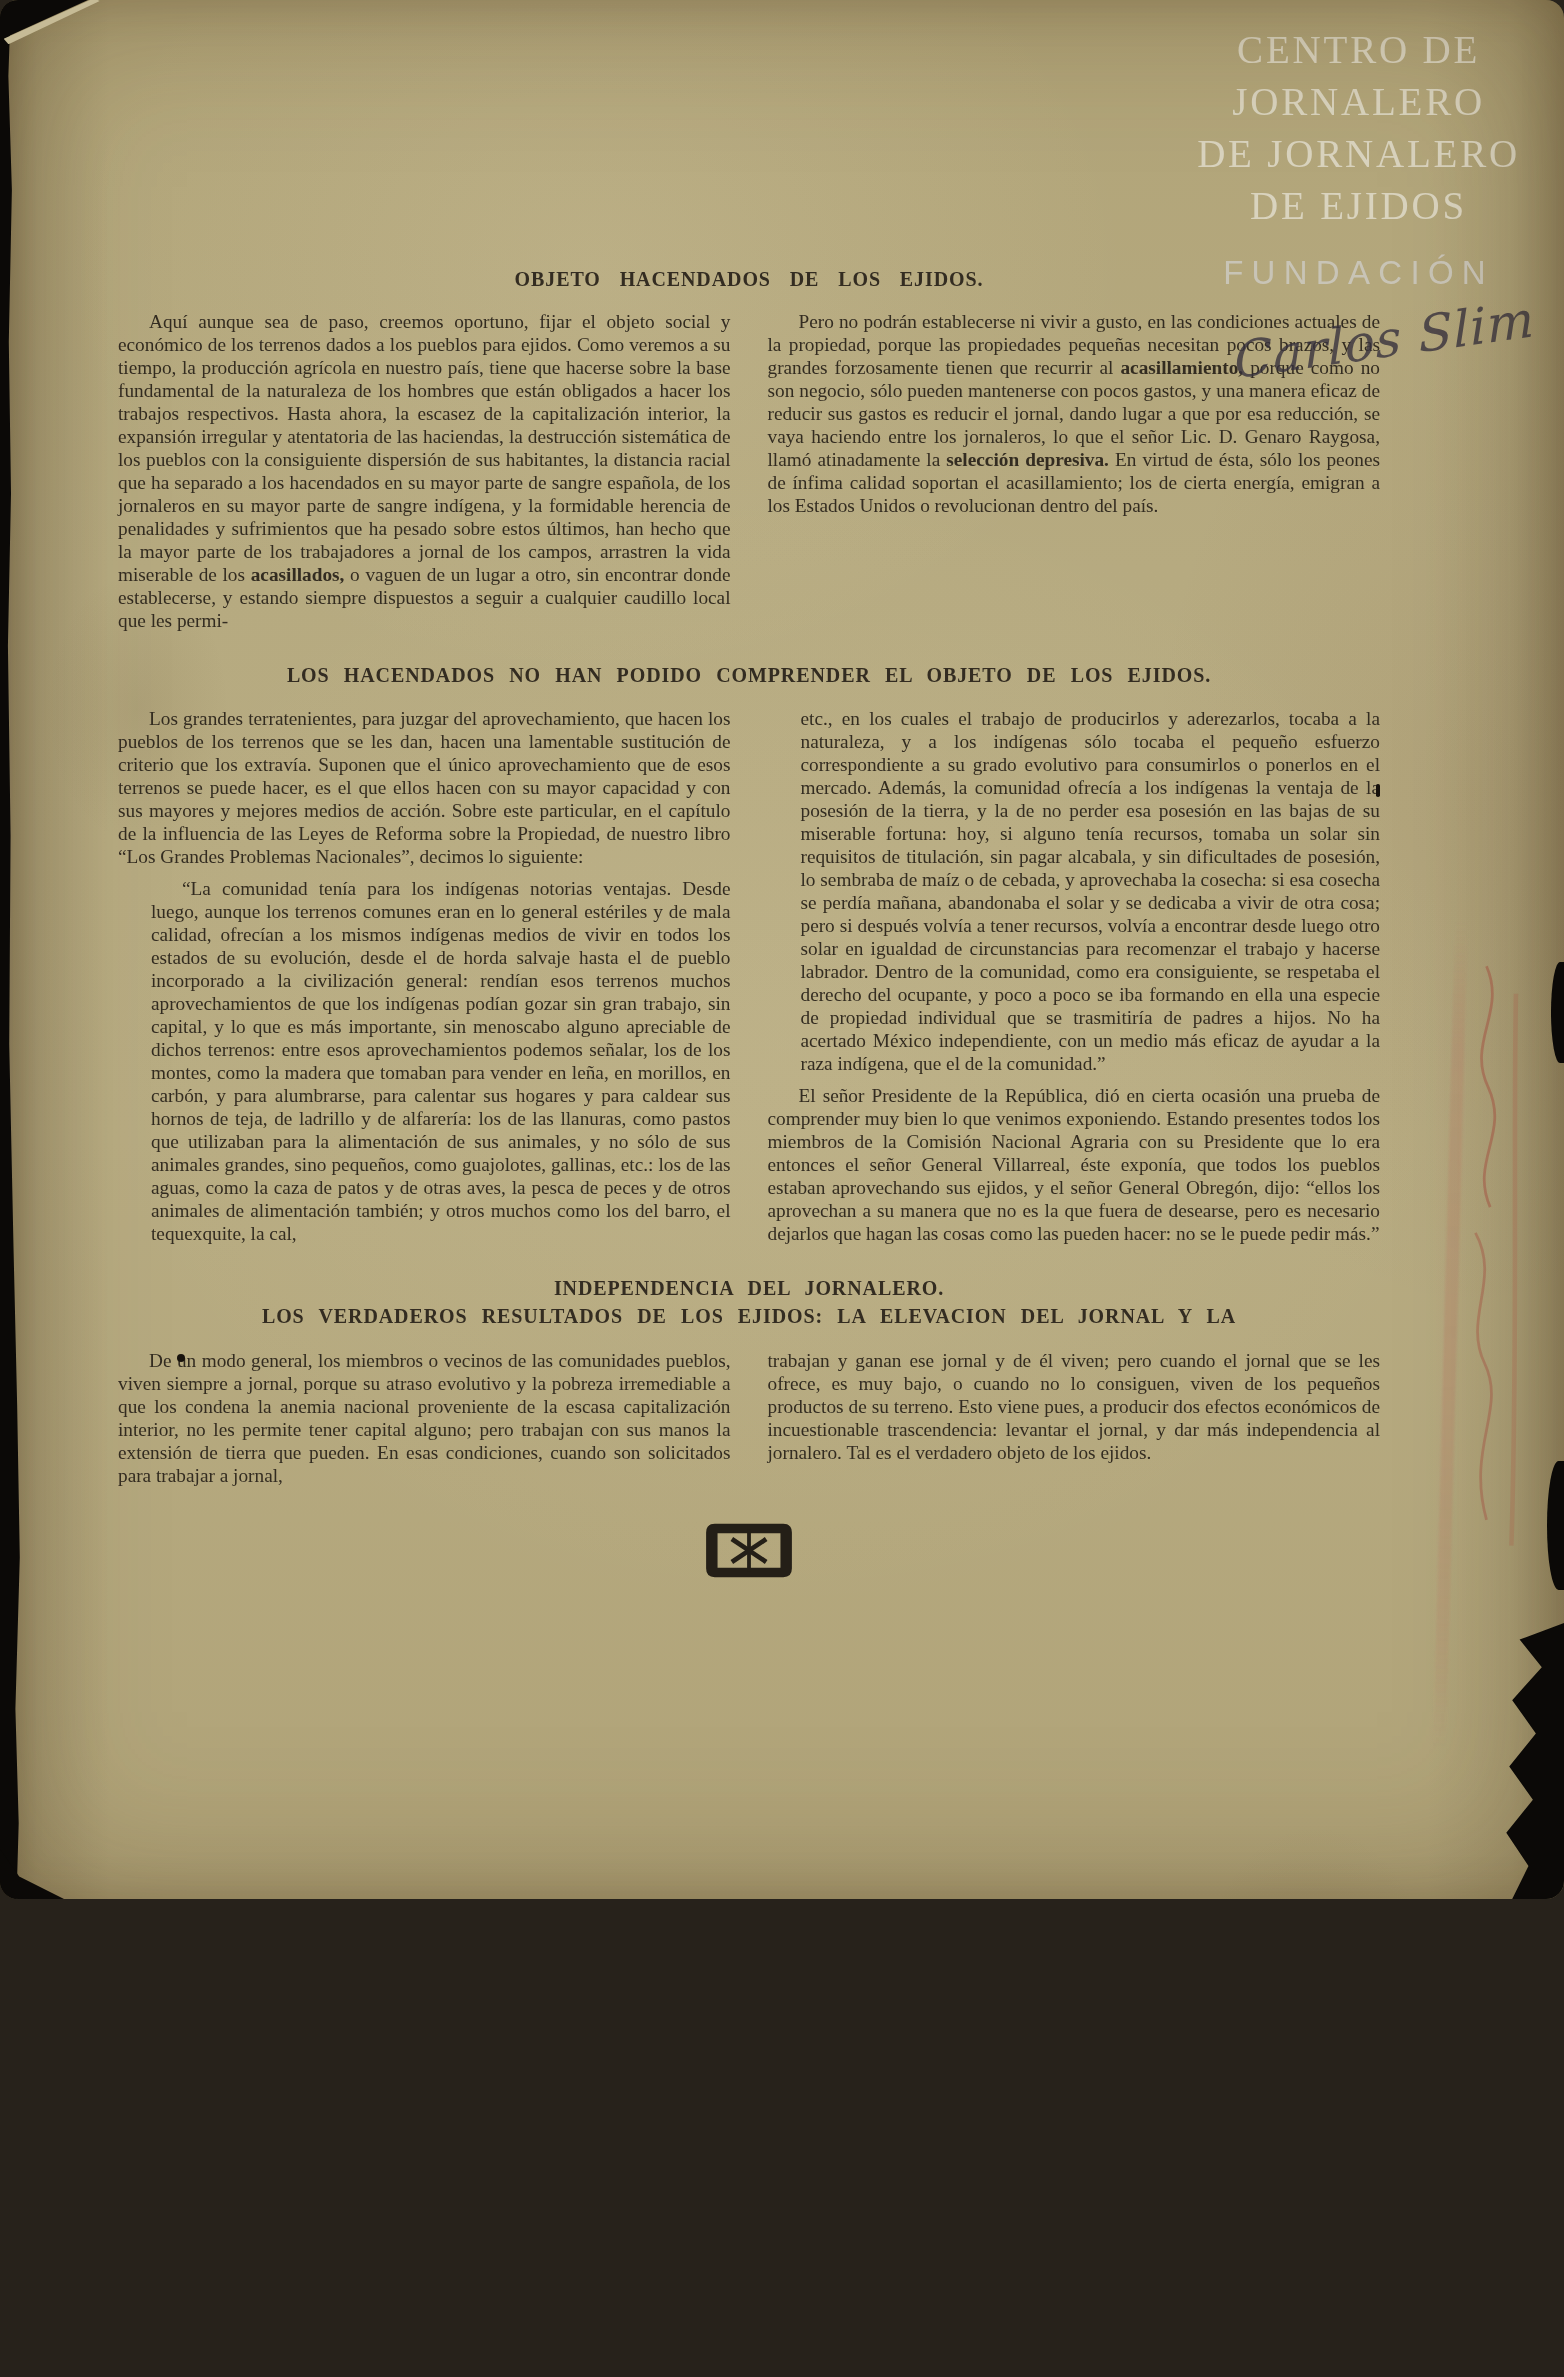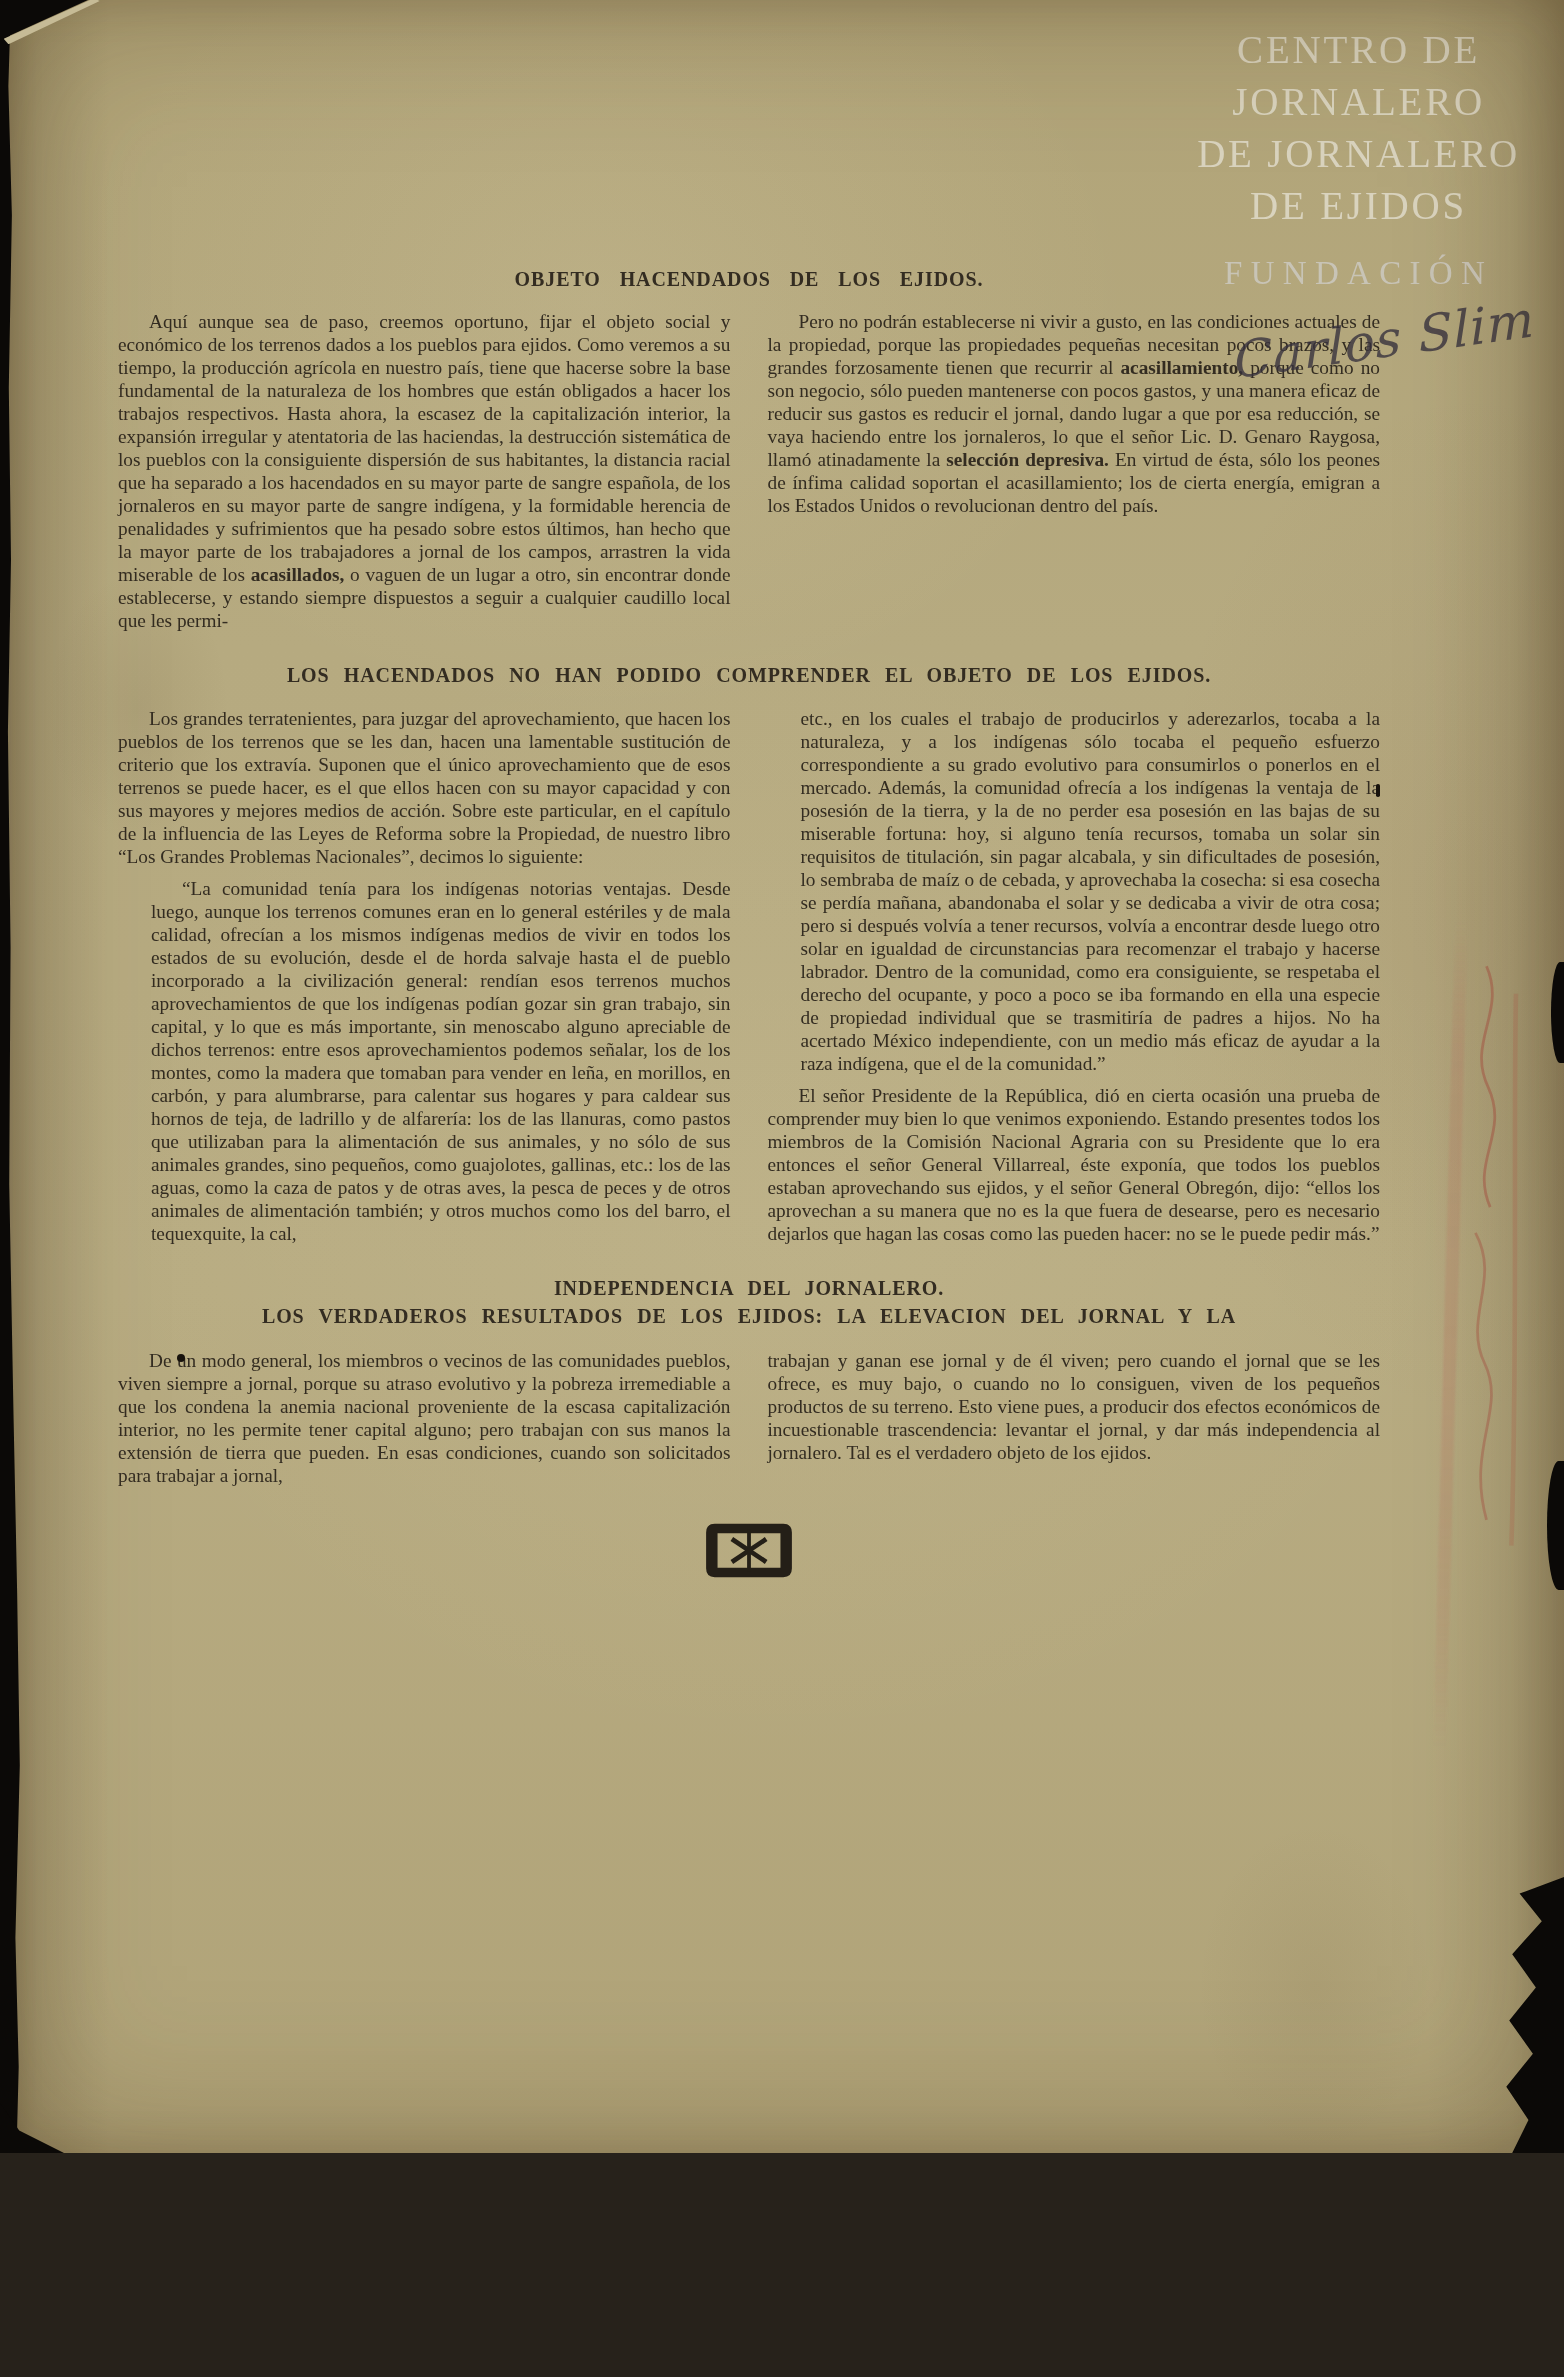--- a/index.html
+++ b/index.html
@@ -1,48 +1,49 @@
 <!DOCTYPE html>
 <html style="font-size:14.7px"><head>
 <meta charset="utf-8">
 <style>
   * { box-sizing: border-box; }
   html, body { margin: 0; padding: 0; background: #27221b; }
   .page {
     position: relative;
     width: 1564px;
-    height: 2153px;
+    height: 1899px;
     overflow: hidden;
     color: #332c21;
     font-family: "Liberation Serif", "DejaVu Serif", serif;
     background-color: #b3a67c;
     background-image:
       linear-gradient(90deg, rgba(62,48,26,0.30) 0px, rgba(62,48,26,0.12) 37px, rgba(0,0,0,0) 110px),
       linear-gradient(270deg, rgba(62,48,26,0.22) 0px, rgba(62,48,26,0.08) 55px, rgba(0,0,0,0) 138px),
       radial-gradient(828px 644px at 38% 14%, rgba(245,235,205,0.12), rgba(0,0,0,0) 65%),
       radial-gradient(1012px 828px at 50% 55%, rgba(250,240,210,0.08), rgba(0,0,0,0) 70%),
       radial-gradient(460px 736px at 94% 42%, rgba(120,85,55,0.10), rgba(0,0,0,0) 70%),
       linear-gradient(180deg, #b1a478 0%, #b6aa80 30%, #b8ac82 60%, #b0a378 100%);
+    border-radius: 18px;
   }
   .vignette {
     position: absolute; inset: 0; pointer-events: none; z-index: 4;
     box-shadow: inset 0 0 156px rgba(70,50,20,0.35), inset 0 0 41px rgba(80,60,30,0.22);
   }
 
   
   .stamp {
     position: absolute; top: 24px; right: 44px; z-index: 1;
     text-align: center;
     color: rgba(226,221,205,0.82);
     font-size: 39px; line-height: 52px; letter-spacing: 2.8px;
     font-family: "Liberation Serif", serif;
   }
   .stamp .fundacion {
     margin-top: 14.7px;
-    font-family: Liberation Serif, serif;
+    font-family: Liberation Sans, sans-serif;
     font-size: 33px; letter-spacing: 8.3px;
     color: rgba(201,197,185,0.95);
   }
   .signature {
     position: absolute; top: 311px; right: 28px; z-index: 3;
     font-family: "DejaVu Serif", serif; font-style: italic;
     font-size: 50px; letter-spacing: 0.9px;
     color: rgba(52,48,60,0.78);
     transform: rotate(-8deg) skewX(-6deg);
     white-space: nowrap;

